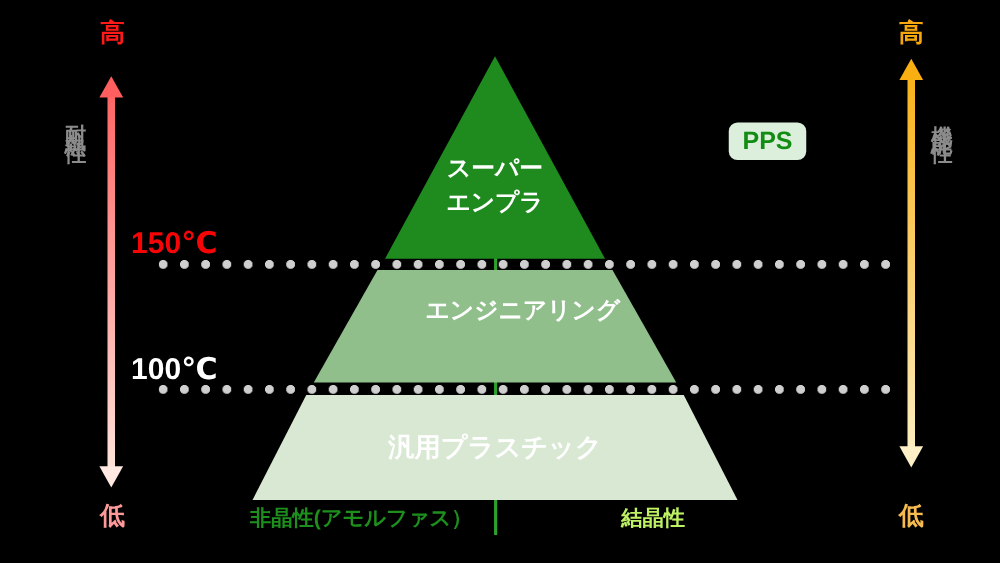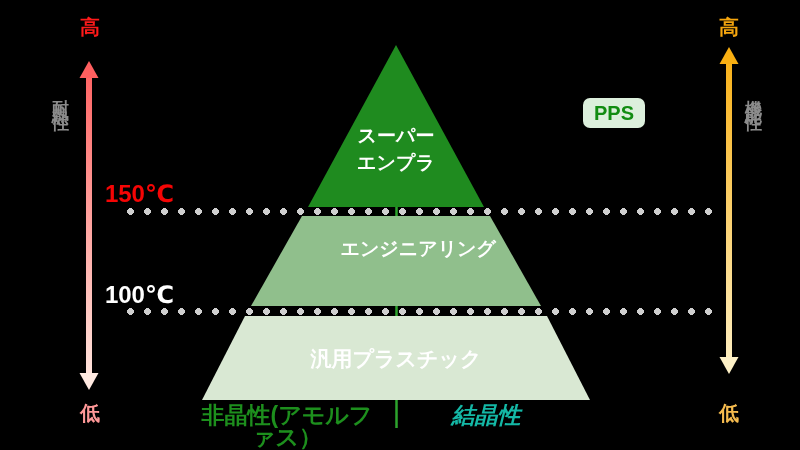--- a/index.html
+++ b/index.html
@@ -21,21 +21,21 @@
     background-image:radial-gradient(circle at 3.5px 3.5px,#cfcfcf 3.4px,transparent 3.6px);
     background-size:17px 7px;background-repeat:repeat-x;
   }
   .tier-label{width:200px;text-align:center;color:#fff;font-weight:bold;
     font-size:19px;line-height:27px;}
   .tier-label span{display:block;}
   .tier-label.big{width:240px;font-size:21px;}
   .badge{
     padding:3px 11px;border-radius:7px;font-size:20px;font-weight:bold;line-height:24px;
   }
-  .bottom-label{font-size:23px;font-weight:bold;text-align:center;line-height:22px;}
+  .bottom-label{font-size:17px;font-weight:bold;text-align:right;line-height:22px;}
 </style>
 </head>
 <body>
 
 <div class="stage">
 
   <svg class="layer" width="800" height="450" viewBox="0 0 800 450">
     <defs>
       <linearGradient id="gradL" gradientUnits="userSpaceOnUse" x1="0" y1="61" x2="0" y2="390">
         <stop offset="0" stop-color="#ff5f5f"></stop>
@@ -87,15 +87,15 @@
   <div class="abs tier-label" style="left:296px;top:235px;text-align:right;">
     <span>エンジニアリング</span>
   </div>
   <div class="abs tier-label big" style="left:276px;top:345px;">
     <span>汎用プラスチック</span>
   </div>
 
   <div class="abs badge" style="left: 583px; top: 98px; color: rgb(18, 140, 18); background-color: rgb(220, 239, 220);">PPS</div>
 
   <div class="abs bottom-label" style="left: 196px; top: 404px; width: 182px; color: rgb(29, 143, 29);">非晶性(アモルファス）</div>
-  <div class="abs bottom-label" style="left: 424px; top: 404px; width: 124px; color: #14b8a6; font-style: italic;">結晶性</div>
+  <div class="abs bottom-label" style="left: 424px; top: 404px; width: 124px; color: #bef264;">結晶性</div>
 
 </div>
 
 </body></html>

